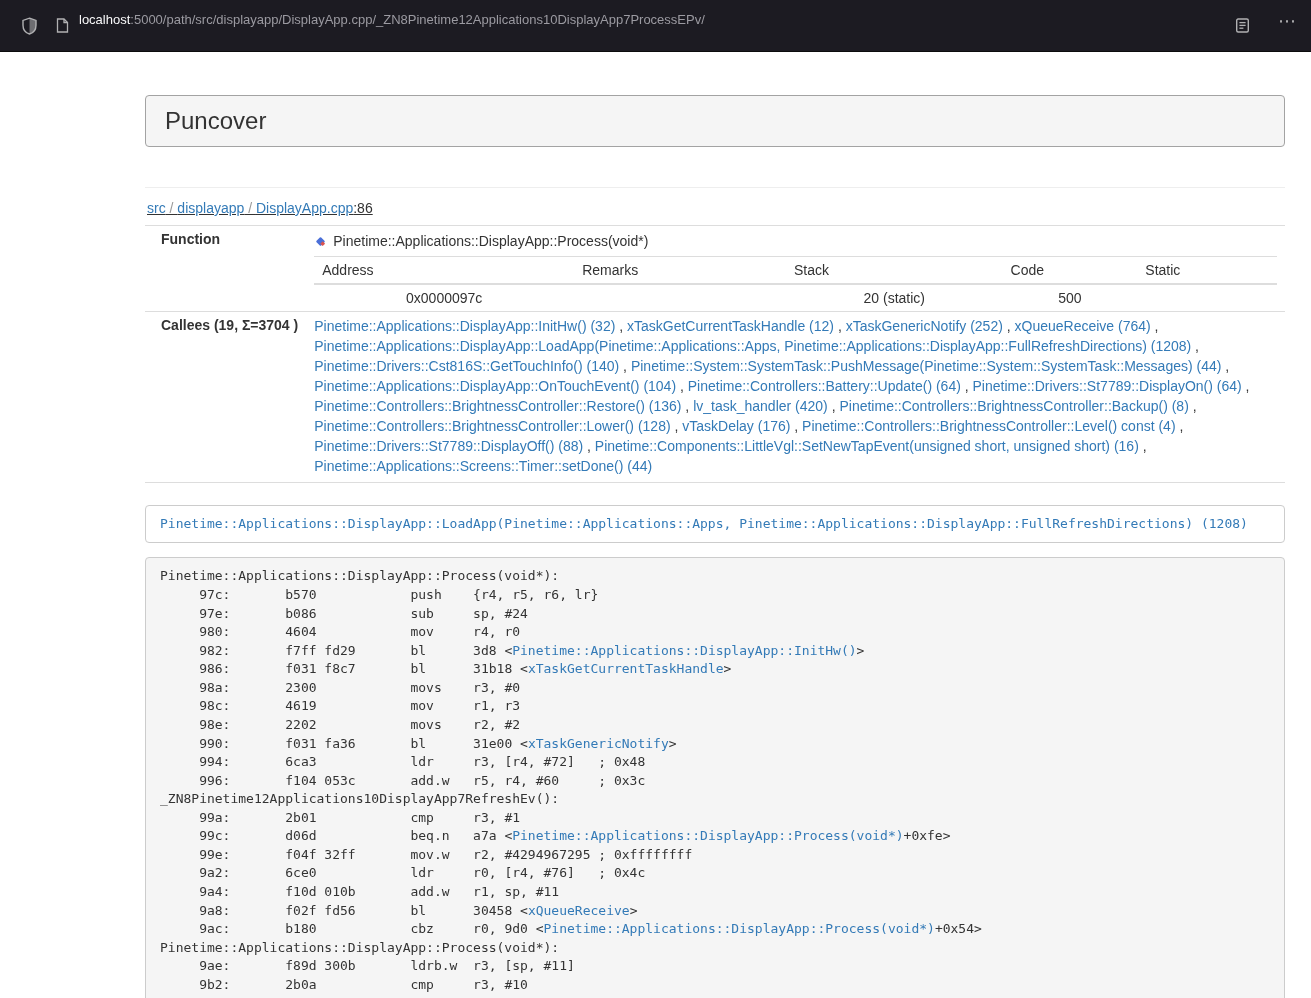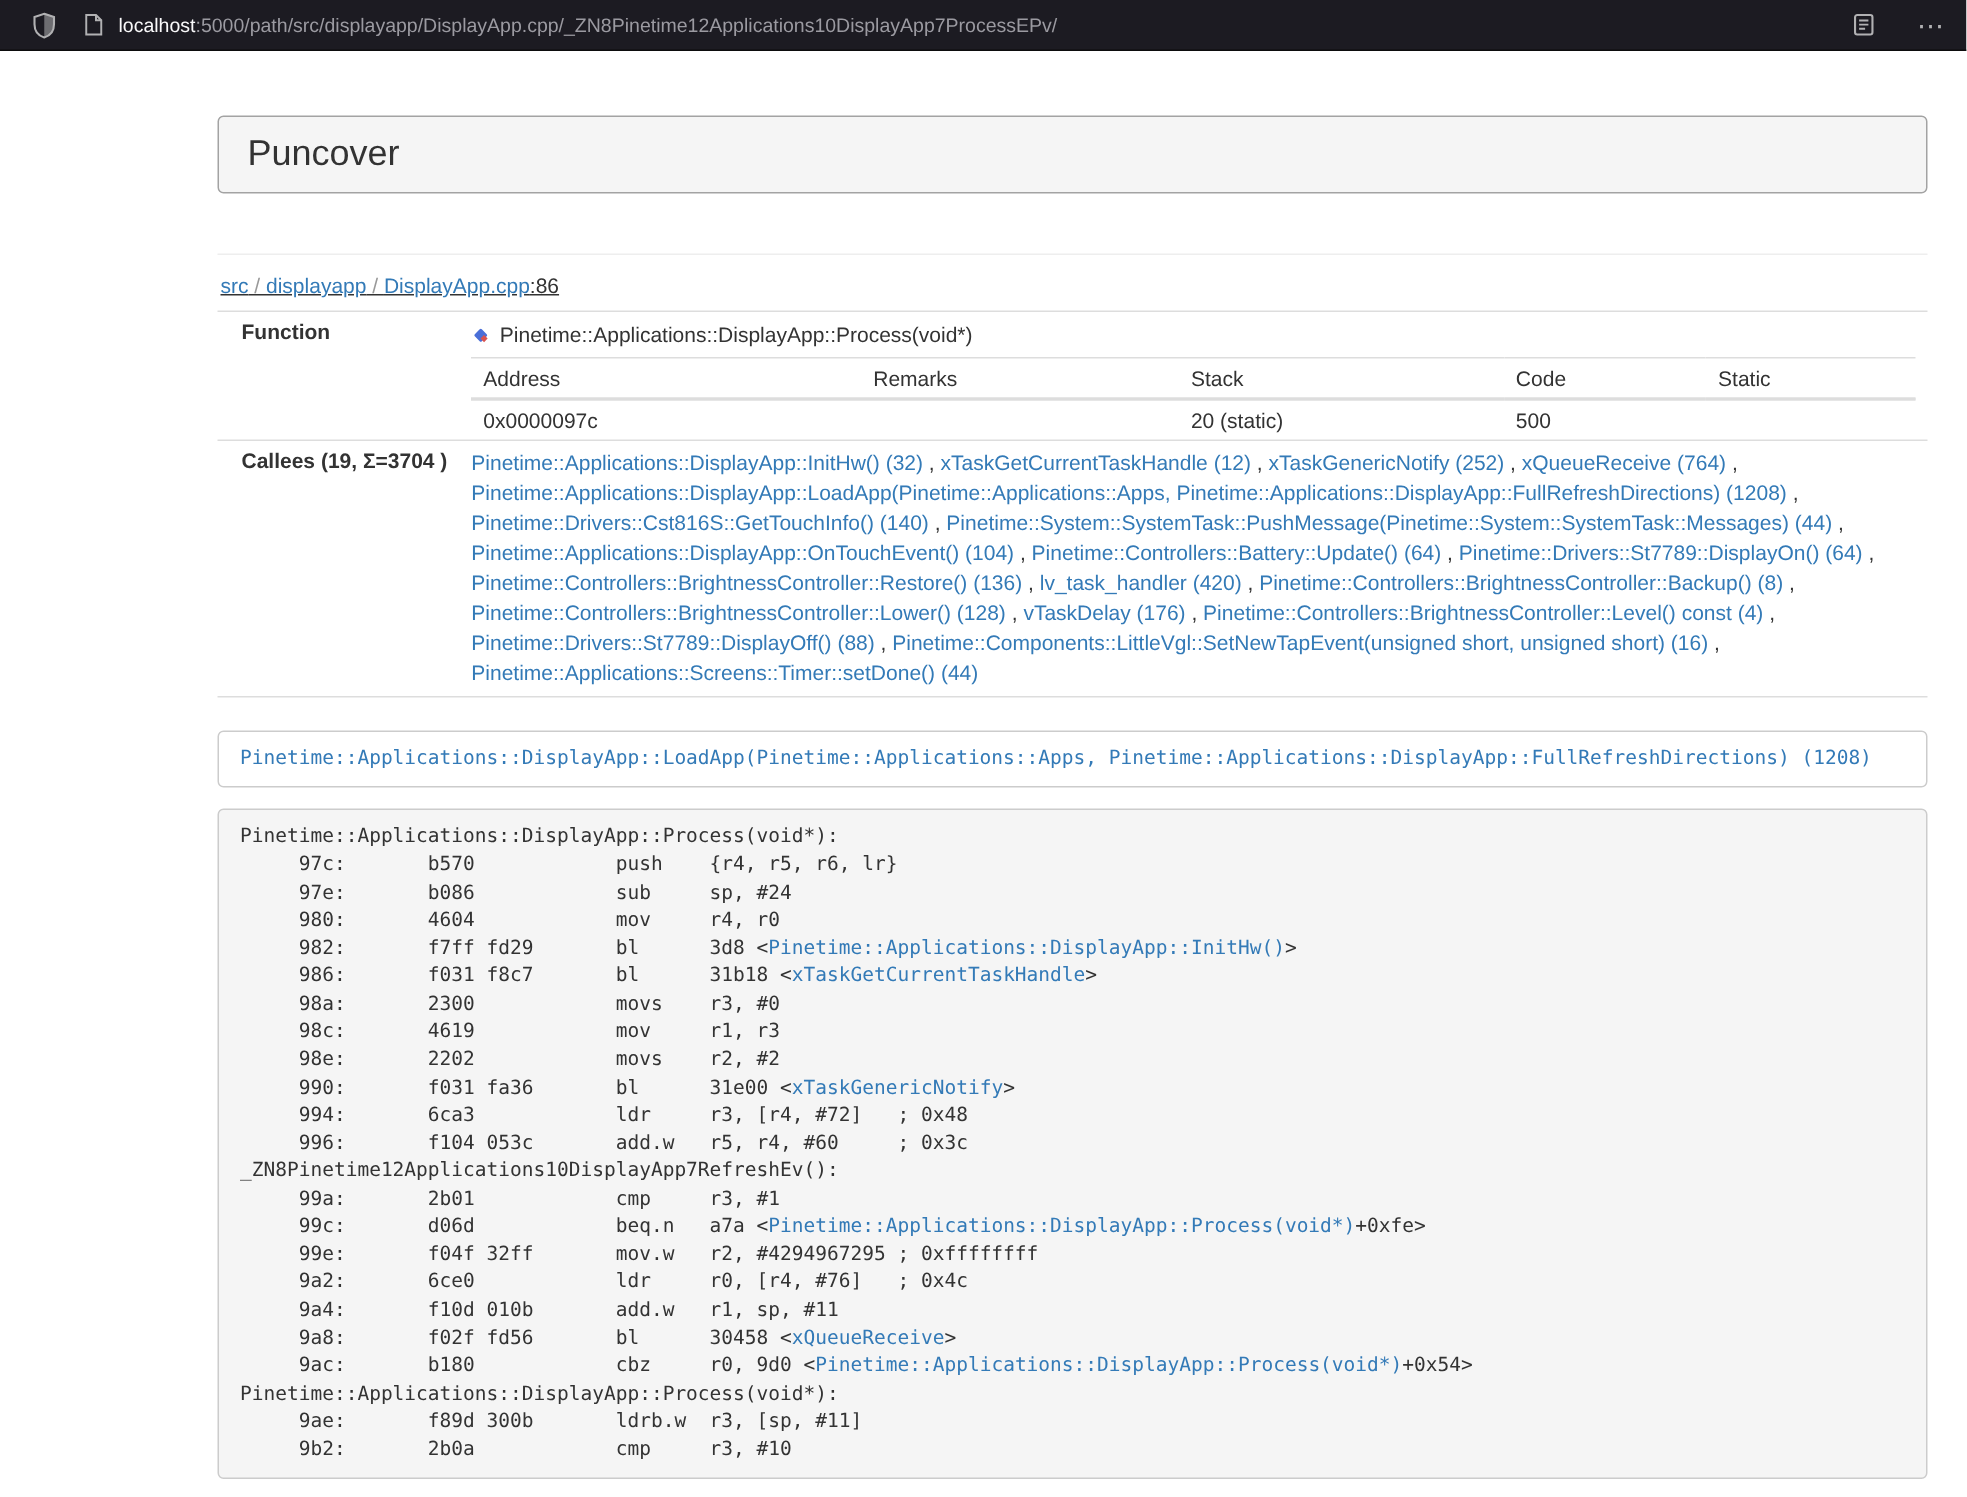--- a/index.html
+++ b/index.html
@@ -5,22 +5,22 @@
   html, body { margin:0; padding:0; }
   body {
     width:1311px; height:998px; overflow:hidden;
     background:#fff; color:#333;
     font-family:"Liberation Sans", sans-serif; font-size:14px;
   }
   a { color:#337ab7; text-decoration:none; cursor:pointer; }
 
   
   .topbar {
-    height:34px; background:#1c1b22; display:flex; align-items:center;
-    padding:0 13px; box-sizing:border-box; border-bottom:1px solid #0c0c0d;
+    height:52px; background:#1c1b22; display:flex; 
+    padding:12px 13px; box-sizing:border-box; border-bottom:1px solid #0c0c0d;
   }
   .icon { display:inline-flex; align-items:center; justify-content:center; }
   .shield { margin-left:8px; }
   .pageicon { margin-left:18px; }
   .urltext { margin-left:10px; font-size:13px; color:#9b9aa1; white-space:nowrap; }
   .urltext .host { color:#f9f9fa; }
   .spacer { flex:1; }
   .reader { margin-right:28px; }
   .dots { color:#b1b1b3; font-size:18px; line-height:1; margin-right:2px; user-select:none; }
 
@@ -44,21 +44,21 @@
   td.datacell { padding:5px 8px; vertical-align:top; line-height:1.42857; }
   td.func-cell { padding:5px 8px 0 8px; vertical-align:top; }
   .func-head { display:flex; align-items:center; margin-bottom:5px; line-height:20px; }
   .func-head .icon { margin-right:6px; }
 
   table.inner { width:100%; border-collapse:collapse; }
   table.inner th {
     padding:5px 8px; text-align:left; font-weight:normal;
     border-top:1px solid #ddd; border-bottom:2px solid #ddd;
   }
-  table.inner td { padding:5px 8px; }
+  table.inner td { padding:5px 8px;text-align:center; }
   .w-addr{width:27%;} .w-rem{width:22%;} .w-stk{width:22.5%;} .w-code{width:14%;} .w-stat{width:14.5%;}
 
   .mono { font-family:"DejaVu Sans Mono", monospace; font-size:13px; line-height:1.42857; }
   pre { margin:0; }
   .highlight-box {
     margin-top:22px; border:1px solid #ccc; border-radius:4px; background:#fff;
     padding:9px 14px; white-space:pre; overflow:hidden;
   }
   .code-box {
     margin-top:14px; border:1px solid #ccc; border-radius:4px; background:#f5f5f5;

